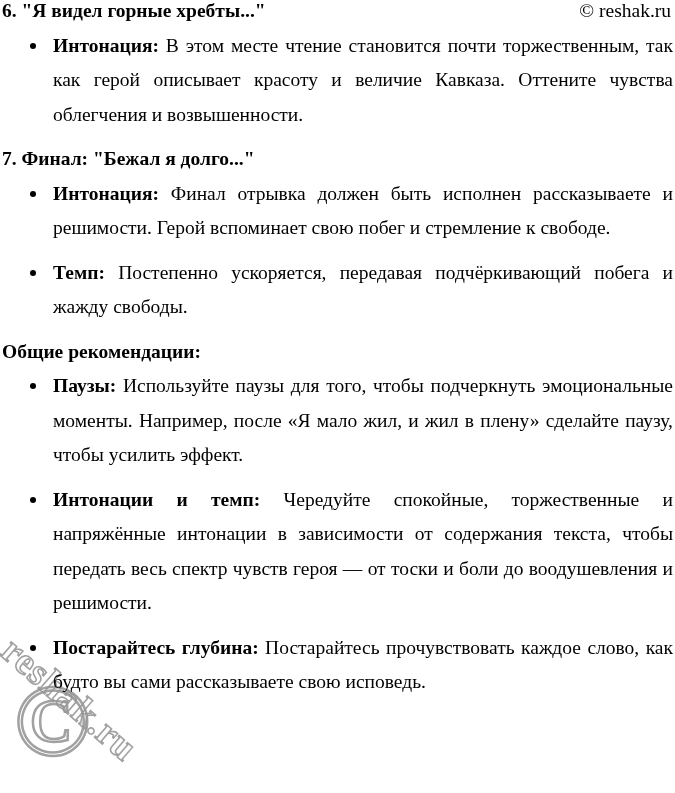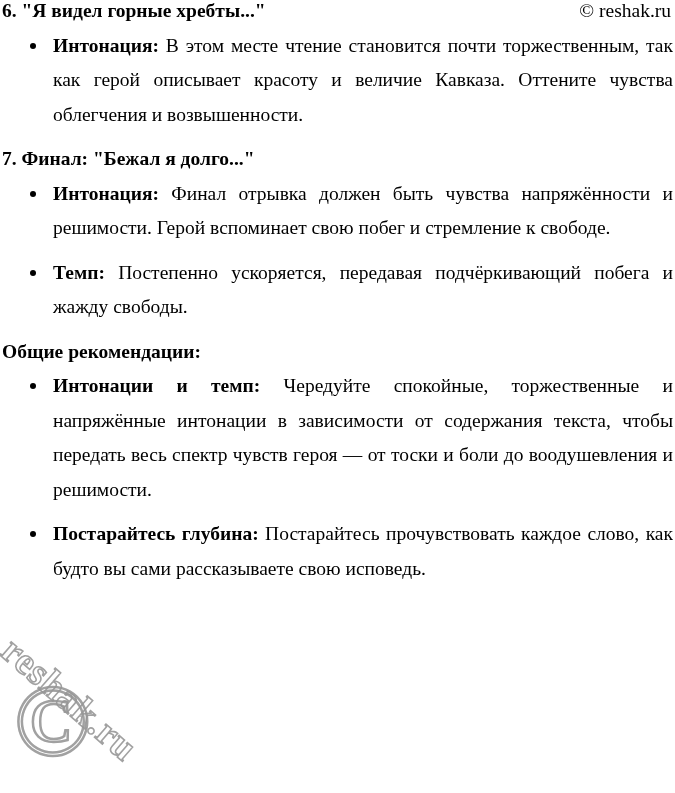--- a/index.html
+++ b/index.html
@@ -109,32 +109,37 @@
         <span>В этом месте чтение становится почти торжественным, так как герой описывает красоту и величие Кавказа. Оттените чувства облегчения и возвышенности.</span>
       </li>
     </ul>
 
     <div class="heading sec-heading">7. Финал: "Бежал я долго..."</div>
 
     <ul class="blist">
       <li class="bitem">
         <span class="dot"></span>
         <b class="lbl">Интонация:</b>
-        <span>Финал отрывка должен быть чувства напряжённости и решимости. Герой вспоминает свою побег и стремление к свободе.</span>
+        <span>Финал отрывка должен быть исполнен рассказываете и решимости. Герой вспоминает свою побег и стремление к свободе.</span>
       </li>
       <li class="bitem">
         <span class="dot"></span>
         <b class="lbl">Темп:</b>
         <span>Постепенно ускоряется, передавая подчёркивающий побега и жажду свободы.</span>
       </li>
     </ul>
 
     <div class="heading sec-heading">Общие рекомендации:</div>
 
     <ul class="blist">
+      <li class="bitem">
+        <span class="dot"></span>
+        <b class="lbl">Паузы:</b>
+        <span>Используйте паузы для того, чтобы подчеркнуть эмоциональные моменты. Например, после «Я мало жил, и жил в плену» сделайте паузу, чтобы усилить эффект.</span>
+      </li>
       <li class="bitem">
         <span class="dot"></span>
         <b class="lbl">Интонации и темп:</b>
         <span>Чередуйте спокойные, торжественные и напряжённые интонации в зависимости от содержания текста, чтобы передать весь спектр чувств героя — от тоски и боли до воодушевления и решимости.</span>
       </li>
       <li class="bitem">
         <span class="dot"></span>
         <b class="lbl">Постарайтесь глубина:</b>
         <span>Постарайтесь прочувствовать каждое слово, как будто вы сами рассказываете свою исповедь.</span>
       </li>

